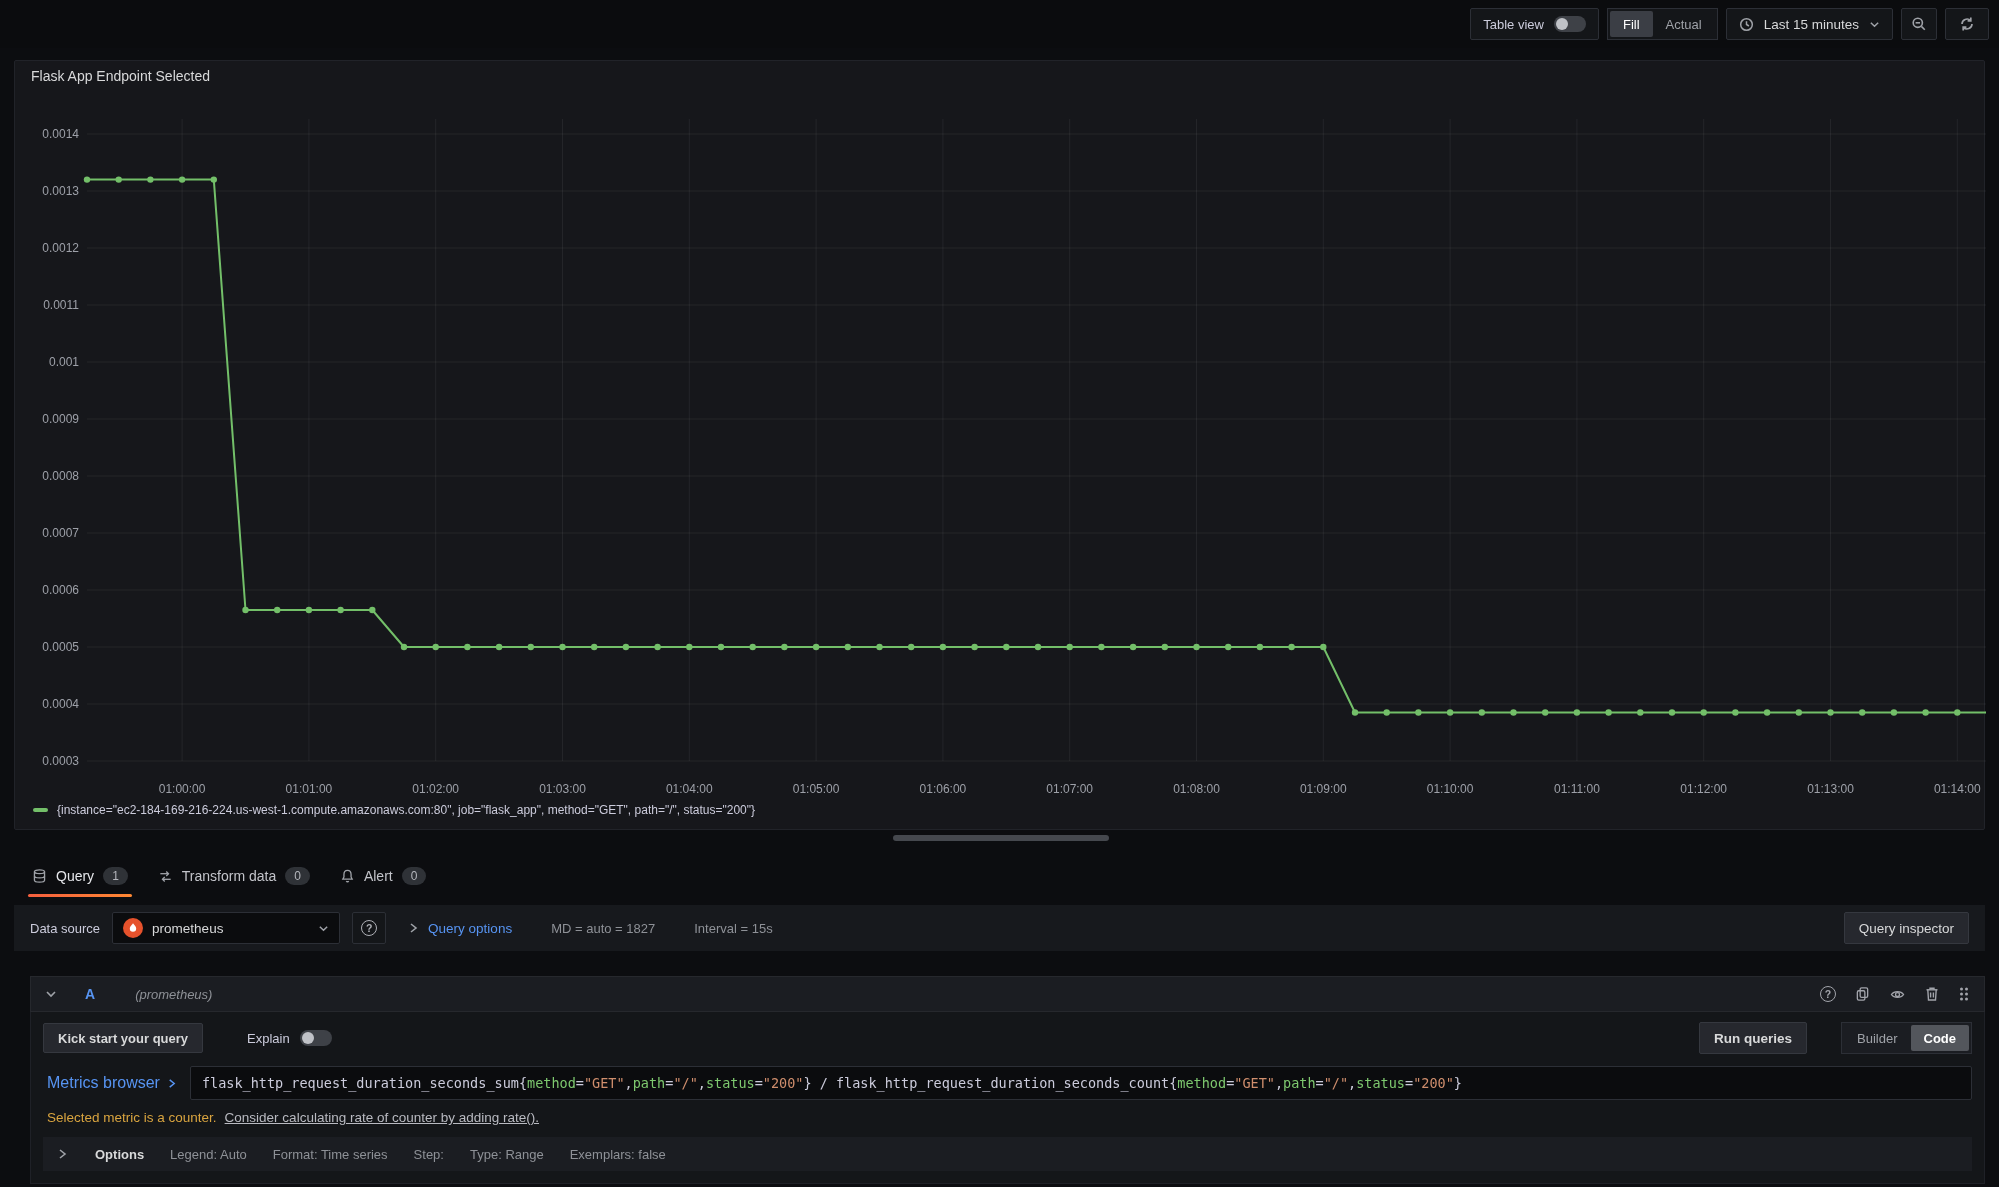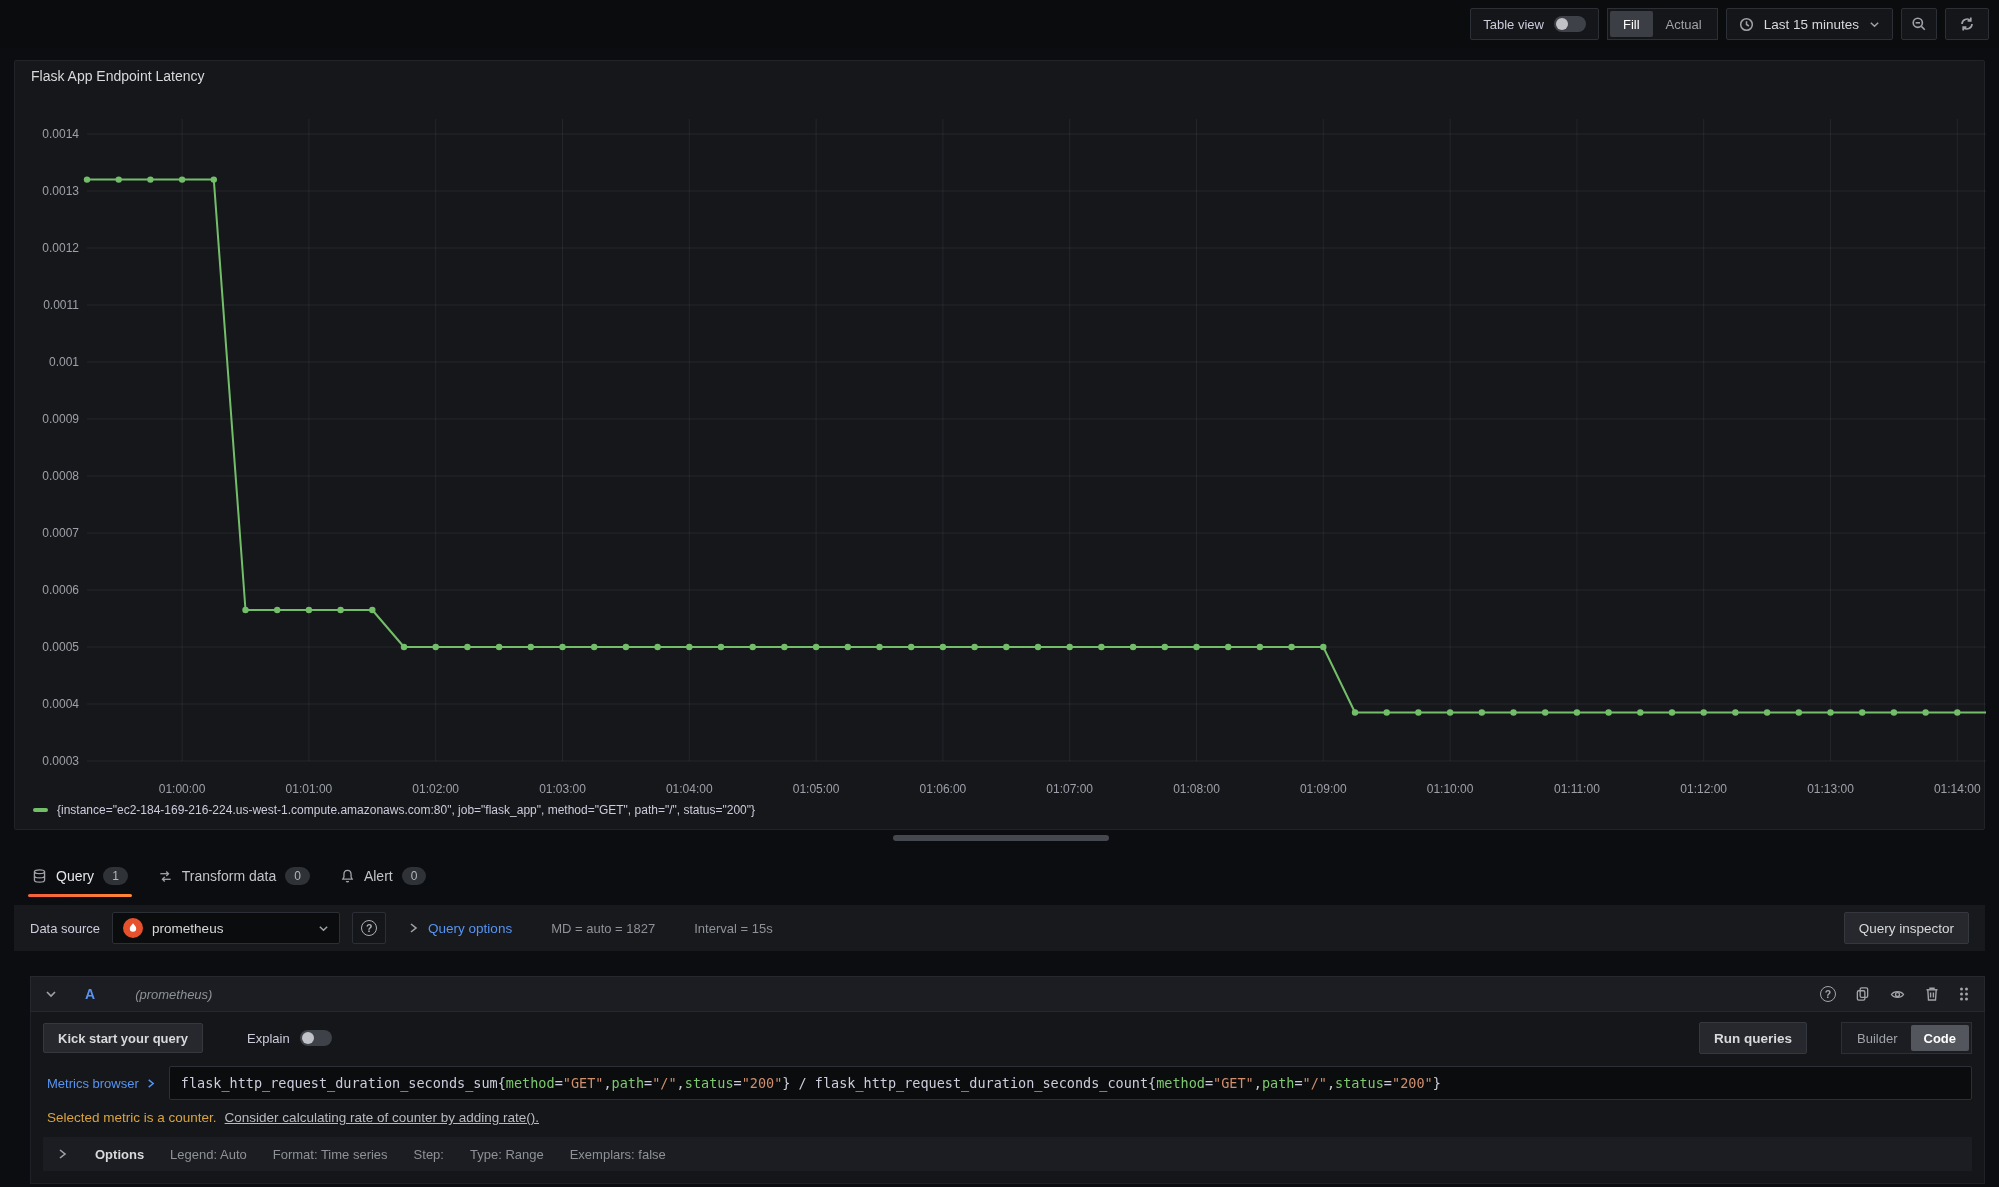--- a/index.html
+++ b/index.html
@@ -80,21 +80,21 @@
   .qa-actions .ico, .qa-actions .q-circle { cursor:pointer; color:#a2a4ab; }
   .qa-body { background:#141619; border:1px solid #1f2127; border-top:none; padding:10px 12px 12px 12px; }
   .qa-toolbar { display:flex; align-items:center; height:32px; margin-bottom:12px; }
   .kick-btn { height:30px; font-weight:700; font-size:13px; }
   .explain { display:flex; align-items:center; gap:10px; margin-left:44px; color:#ccccdc; }
   .run-btn { margin-left:auto; font-weight:600; }
   .qa-toolbar .seg-group { margin-left:34px; background:#1b1d22; }
   .seg.code-active { background:#53565c; color:#ffffff; font-weight:700; }
   .expr-row { display:flex; align-items:center; margin-bottom:10px; }
   .metrics-browser { display:flex; align-items:center; gap:7px; padding:0 14px 0 4px;
-    color:#5794f2; font-size:13px; white-space:nowrap; cursor:pointer;text-align:center; }
+    color:#5794f2; font-size:16px; white-space:nowrap; cursor:pointer;text-align:center; }
   .expr-input { flex:1; height:34px; display:flex; align-items:center; padding:0 11px;
     background:#0b0c0e; border:1px solid #2c2f36; border-radius:2px; overflow:hidden;
     font-family:"DejaVu Sans Mono", monospace; font-size:13.5px; color:#ccccdc; white-space:pre; cursor:text; }
   .tok-l { color:#7ec96f; }
   .tok-v { color:#cf8e6d; }
   .warning-row { display:flex; align-items:baseline; gap:8px; margin:0 0 12px 4px; font-size:13.5px; }
   .warn-text { color:#d9a43f; }
   .warn-link { color:#b9bac1; text-decoration:underline; cursor:pointer; }
   .options-row { display:flex; align-items:center; gap:26px; height:34px; padding:0 14px;
     background:#1b1d22; cursor:pointer; }
@@ -146,21 +146,21 @@
           <path d="M3 8 a5 5 0 0 1 8.6-3.4"></path>
             <polyline points="11.8,1.6 11.8,4.8 8.6,4.8"></polyline>
           <path d="M13 8 a5 5 0 0 1 -8.6 3.4"></path>
             <polyline points="4.2,14.4 4.2,11.2 7.4,11.2"></polyline>
         </svg>
       </span>
     </div>
   </div>
 
   <div class="panel">
-    <div class="panel-title">Flask App Endpoint Latency</div>
+    <div class="panel-title">Flask App Endpoint Selected</div>
     <svg id="chart-svg" width="1971" height="740">
         <line x1="72" x2="1974" y1="73" y2="73" class="grid-line"></line>
         <text x="64" y="77" class="ytick" text-anchor="end">0.0014</text>
         <line x1="72" x2="1974" y1="130.00000000000003" y2="130.00000000000003" class="grid-line"></line>
         <text x="64" y="134.00000000000003" class="ytick" text-anchor="end">0.0013</text>
         <line x1="72" x2="1974" y1="187.00000000000006" y2="187.00000000000006" class="grid-line"></line>
         <text x="64" y="191.00000000000006" class="ytick" text-anchor="end">0.0012</text>
         <line x1="72" x2="1974" y1="243.99999999999994" y2="243.99999999999994" class="grid-line"></line>
         <text x="64" y="247.99999999999994" class="ytick" text-anchor="end">0.0011</text>
         <line x1="72" x2="1974" y1="301" y2="301" class="grid-line"></line>

